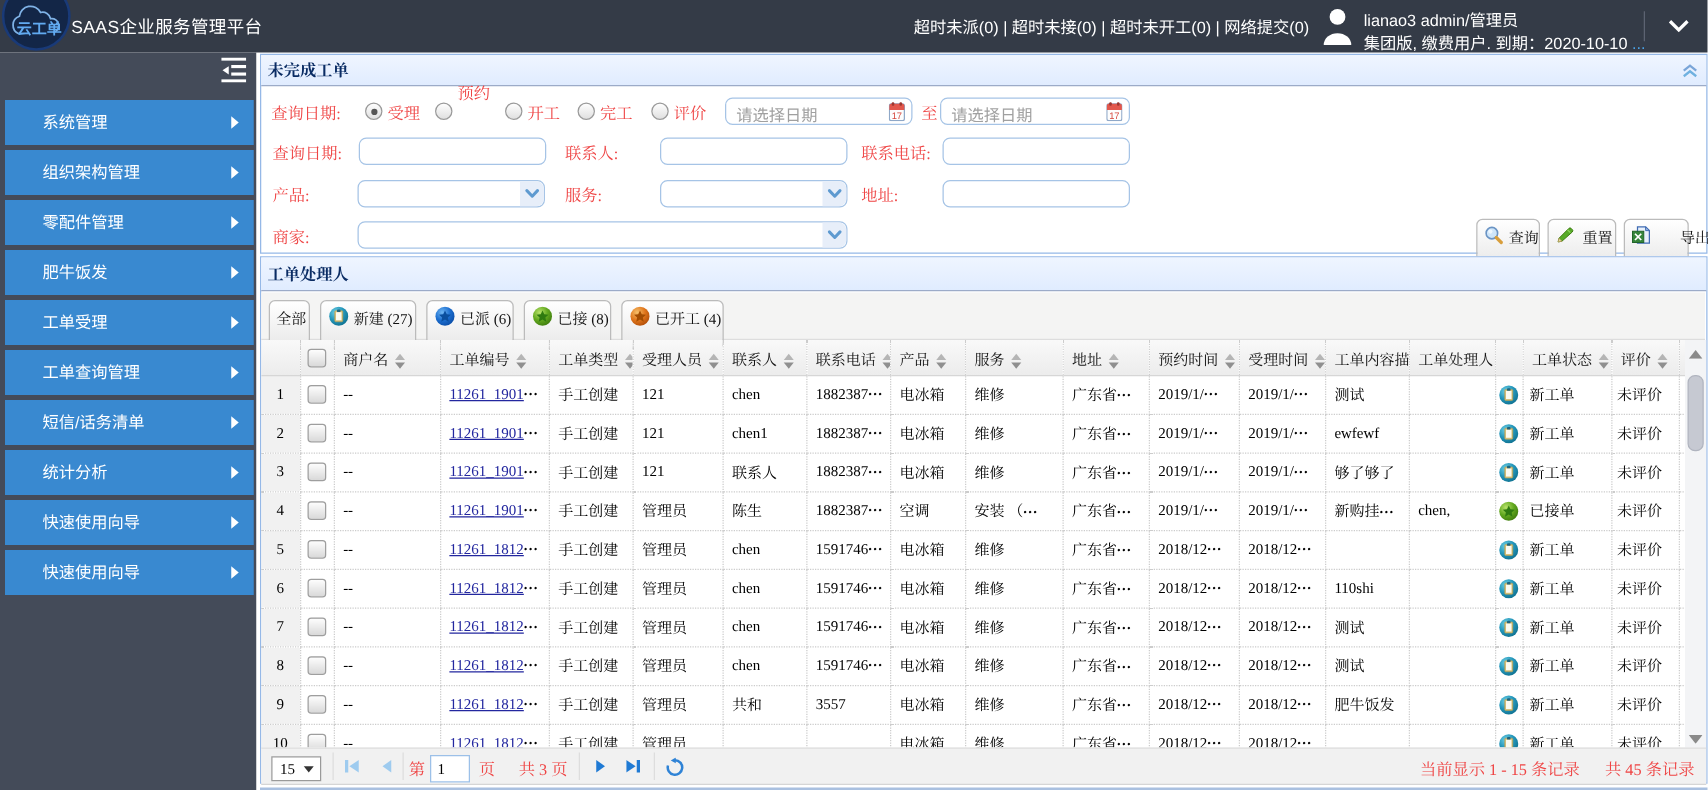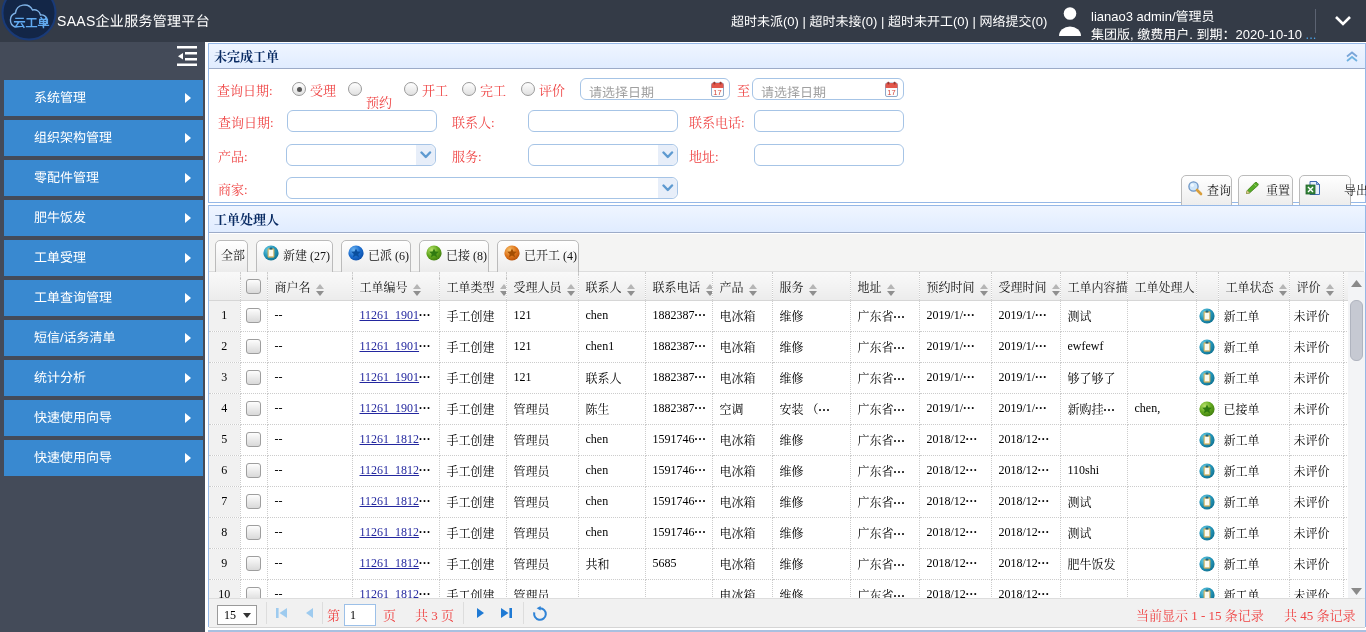--- a/index.html
+++ b/index.html
@@ -118,21 +118,21 @@
     <div class="phd">未完成工单</div>
   </div>
 <svg style="position:absolute;left:1345px;top:50px" width="14" height="13" viewBox="0 0 14 13">
     <path d="M2 6.5 L7 2.5 L12 6.5" fill="none" stroke="#7aa5d8" stroke-width="1.8"></path>
     <path d="M2 11 L7 7 L12 11" fill="none" stroke="#6fb1e0" stroke-width="1.8"></path>
   </svg>
 <div class="lbl" style="left:217px;top:80px">查询日期:</div>
 <div class="radio on" style="left:292px;top:82px"></div>
 <div class="lbl" style="left:310px;top:80px">受理</div>
 <div class="radio" style="left:348px;top:82px"></div>
-<div class="lbl" style="left:366px;top:92px">预约</div>
+<div class="lbl" style="left:366px;top:64px">预约</div>
 <div class="radio" style="left:404px;top:82px"></div>
 <div class="lbl" style="left:422px;top:80px">开工</div>
 <div class="radio" style="left:462px;top:82px"></div>
 <div class="lbl" style="left:480px;top:80px">完工</div>
 <div class="radio" style="left:521px;top:82px"></div>
 <div class="lbl" style="left:539px;top:80px">评价</div>
 <div class="ipt" style="left:580px;top:78px;width:150px">
     <div class="ph">请选择日期</div>
   </div>
 <svg style="position:absolute;left:711px;top:81px" width="13" height="16" viewBox="0 0 13 16">
@@ -499,21 +499,21 @@
           <td></td>
         </tr>
         <tr>
           <td class="c" style="background:#f1f1f1">9</td>
           <td class="c"><span class="cb"></span></td>
           <td>--</td>
           <td><a href="#">11261_1812</a><i class="el">...</i></td>
           <td>手工创建</td>
           <td>管理员</td>
           <td>共和</td>
-          <td>5685</td>
+          <td>3557</td>
           <td>电冰箱</td>
           <td>维修</td>
           <td>广东省<i class="el">...</i></td>
           <td>2018/12<i class="el">...</i></td>
           <td>2018/12<i class="el">...</i></td>
           <td>肥牛饭发</td>
           <td></td>
           <td class="c" style="padding:0"><svg style="vertical-align:middle" width="16" height="16" viewBox="0 0 16 16">
               <circle cx="8" cy="8" r="7.6" fill="url(#gcy)"></circle>
               <rect x="4.8" y="3.6" width="6.4" height="8.8" rx="0.8" fill="#d8c27c" stroke="#b59b4e" stroke-width="0.5"></rect>

